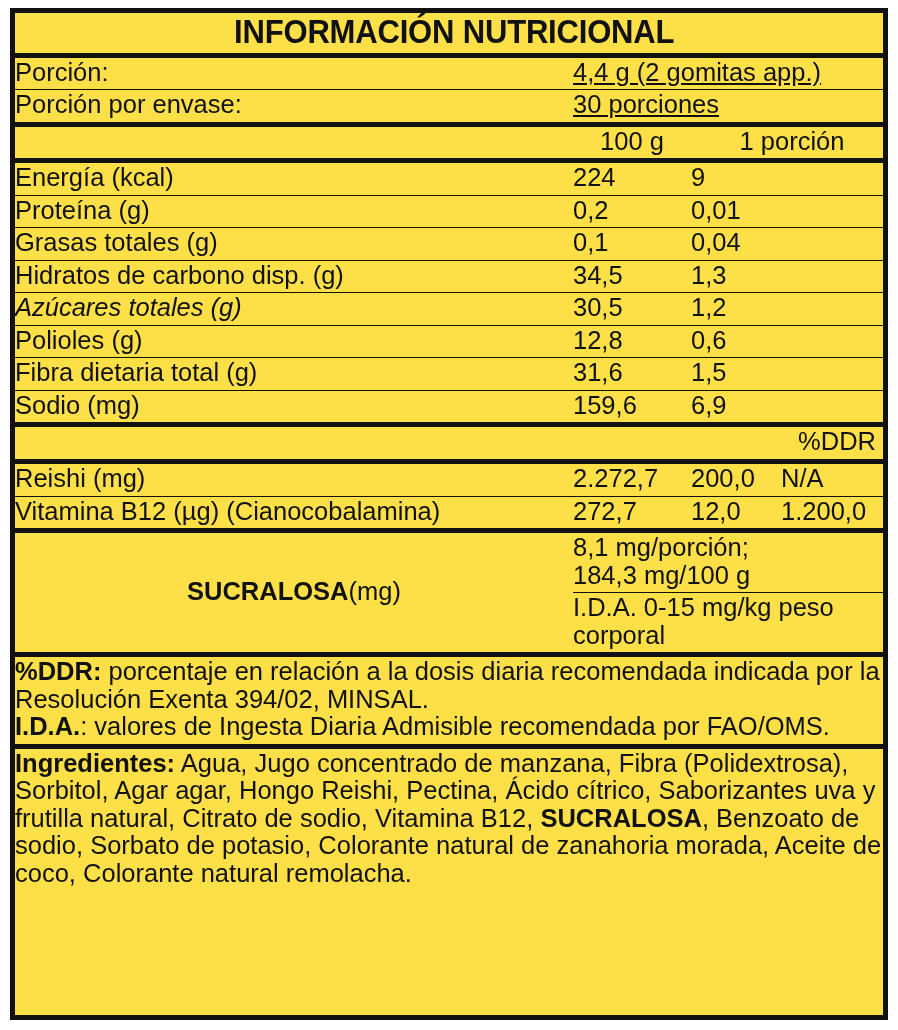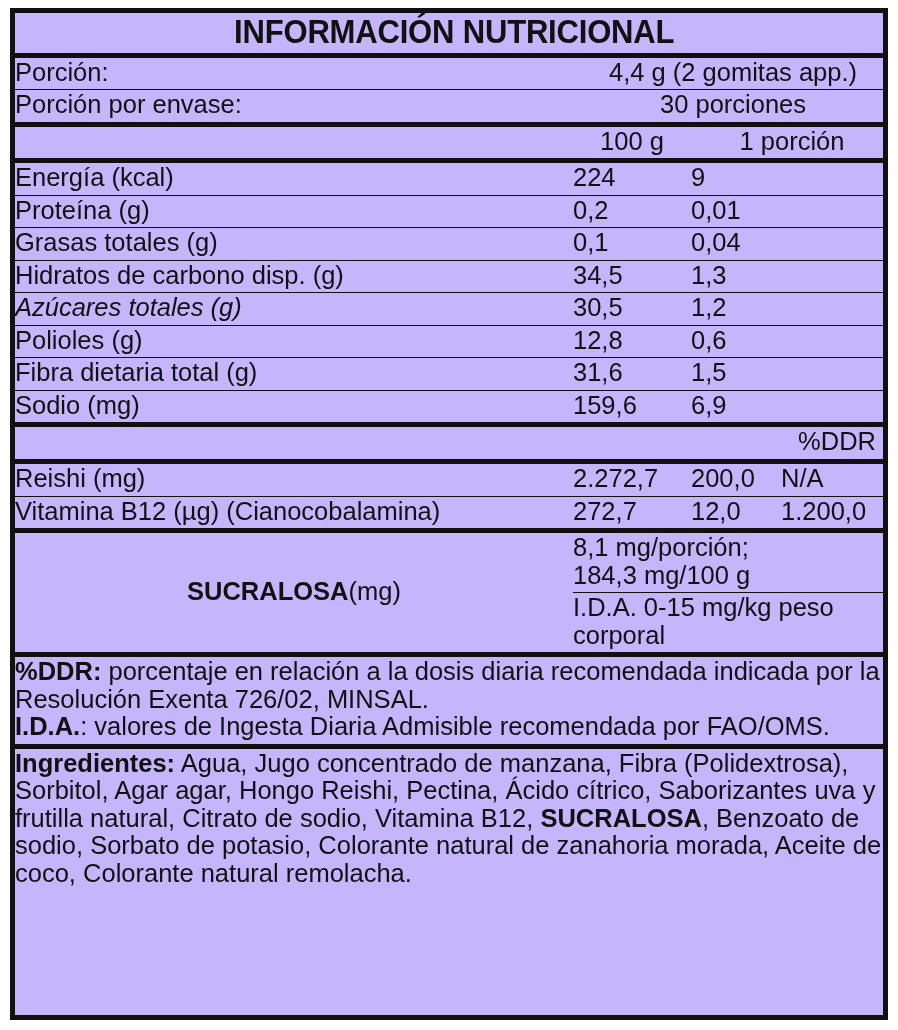--- a/index.html
+++ b/index.html
@@ -12,21 +12,21 @@
     font-family: "Liberation Sans", sans-serif;
     color: #111111;
     -webkit-font-smoothing: antialiased;
   }
 
   .label-card {
     position: absolute;
     left: 10px; top: 8px;
     width: 878px; height: 1012px;
     border: 5px solid #111111;
-    background: #c4b5fd;
+    background: #fde047;
     overflow: hidden;
   }
 
   table.nut {
     width: 100%;
     border-collapse: collapse;
     table-layout: fixed;
   }
   table.nut td {
     border: 1.5px solid #111111;
@@ -70,21 +70,21 @@
   .nm { text-align: left; padding-left: 12px; margin-top: 12px; }
   .val { text-align: left; }
   .hd { font-weight: normal; text-align: center; }
   .indent { padding-left: 46px; font-style: italic; }
 
   .thickTop    { border-top: 5px solid #111111 !important; }
   .thickBottom { border-bottom: 5px solid #111111 !important; }
   .noTop       { border-top: none !important; }
 
   
-  .span2 { text-align: center; }
+  .span2 { text-align: left; text-decoration: underline; }
 
   
   .suc-name {
     text-align: center; padding-left: 12px;
     vertical-align: middle;
   }
   .suc-name .b { font-weight: bold; }
   .suc-val {
     text-align: left;
     padding: 6px 0 8px 12px;
@@ -216,21 +216,21 @@
       </tr>
       <tr class="r">
         <td class="suc-val last" colspan="3">
           <span class="ln">I.D.A. 0-15 mg/kg peso</span>
           <span class="ln">corporal</span>
         </td>
       </tr>
 
       <tr class="r">
         <td class="foot thickTop" colspan="4">
-          <div><span class="b">%DDR:</span><span> porcentaje en relación a la dosis diaria recomendada indicada por la Resolución Exenta 726/02, MINSAL.</span></div>
+          <div><span class="b">%DDR:</span><span> porcentaje en relación a la dosis diaria recomendada indicada por la Resolución Exenta 394/02, MINSAL.</span></div>
           <div><span class="b">I.D.A.</span><span>: valores de Ingesta Diaria Admisible recomendada por FAO/OMS.</span></div>
         </td>
       </tr>
 
       <tr class="r">
         <td class="ingr thickTop" colspan="4"><span class="b">Ingredientes:</span><span> Agua, Jugo concentrado de manzana, Fibra (Polidextrosa), Sorbitol, Agar agar, Hongo Reishi, Pectina, Ácido cítrico, Saborizantes uva y frutilla natural, Citrato de sodio, Vitamina B12, </span><span class="b">SUCRALOSA</span><span>, Benzoato de sodio, Sorbato de potasio, Colorante natural de zanahoria morada, Aceite de coco, Colorante natural remolacha.</span></td>
       </tr>
 
     </tbody>
   </table>

